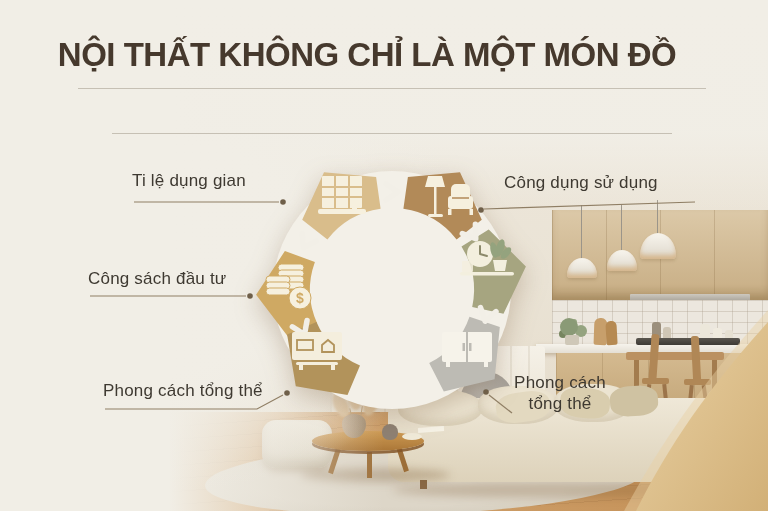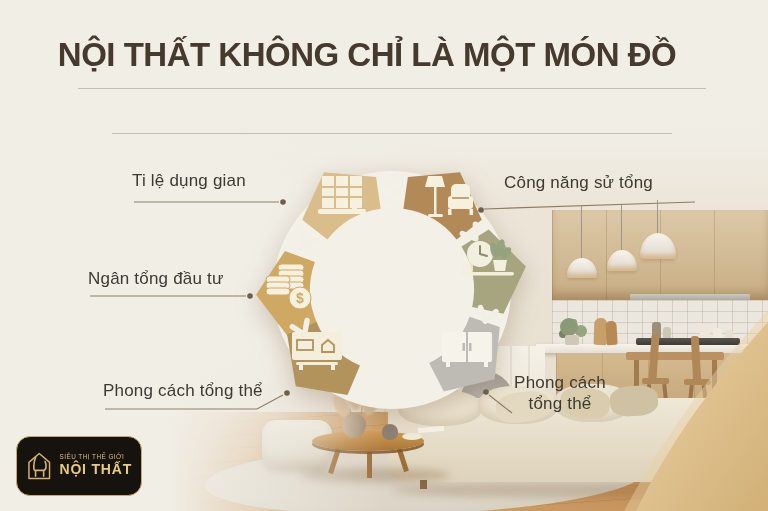--- a/index.html
+++ b/index.html
@@ -297,29 +297,19 @@
     <g fill="#6f5f49">
       <circle cx="283" cy="202" r="2.8"></circle>
         <circle cx="250" cy="296" r="2.8"></circle>
       <circle cx="287" cy="393" r="2.8"></circle>
         <circle cx="481" cy="210" r="2.8"></circle>
       <circle cx="486" cy="392" r="2.8"></circle>
     </g>
   </svg>
 
   <div class="lbl" style="left:132px;top:170px;">Ti lệ dụng gian</div>
-  <div class="lbl" style="left:504px;top:172px;">Công năng sử tổng</div>
-  <div class="lbl" style="left:88px;top:268px;">Ngân tổng đầu tư</div>
+  <div class="lbl" style="left:504px;top:172px;">Công dụng sử dụng</div>
+  <div class="lbl" style="left:88px;top:268px;">Công sách đầu tư</div>
   <div class="lbl" style="left:103px;top:380px;">Phong cách tổng thể</div>
   <div class="lbl lbl-right" style="left:508px;top:372px;">Phong cách tổng thể</div>
 
-  <div class="logo">
-    <svg width="32" height="38" viewBox="0 0 36 40">
-      <path d="M4,15 L18,3 L32,15 V37 H4 Z" fill="none" stroke="#d3b170" stroke-width="2" stroke-linejoin="round"></path>
-      <path d="M13,8 C10,16 10,25 12,26 L24,26 L24,34 M13,26 L13,34 M24,26 C28,25 28,18 26,14" fill="none" stroke="#d3b170" stroke-width="2.2" stroke-linecap="round"></path>
-    </svg>
-    <div class="logo-txt">
-      <span class="logo-tag">SIÊU THỊ THẾ GIỚI</span>
-      <span class="logo-name">NỘI THẤT</span>
-    </div>
-  </div>
 
 </div>
 
 </body></html>

